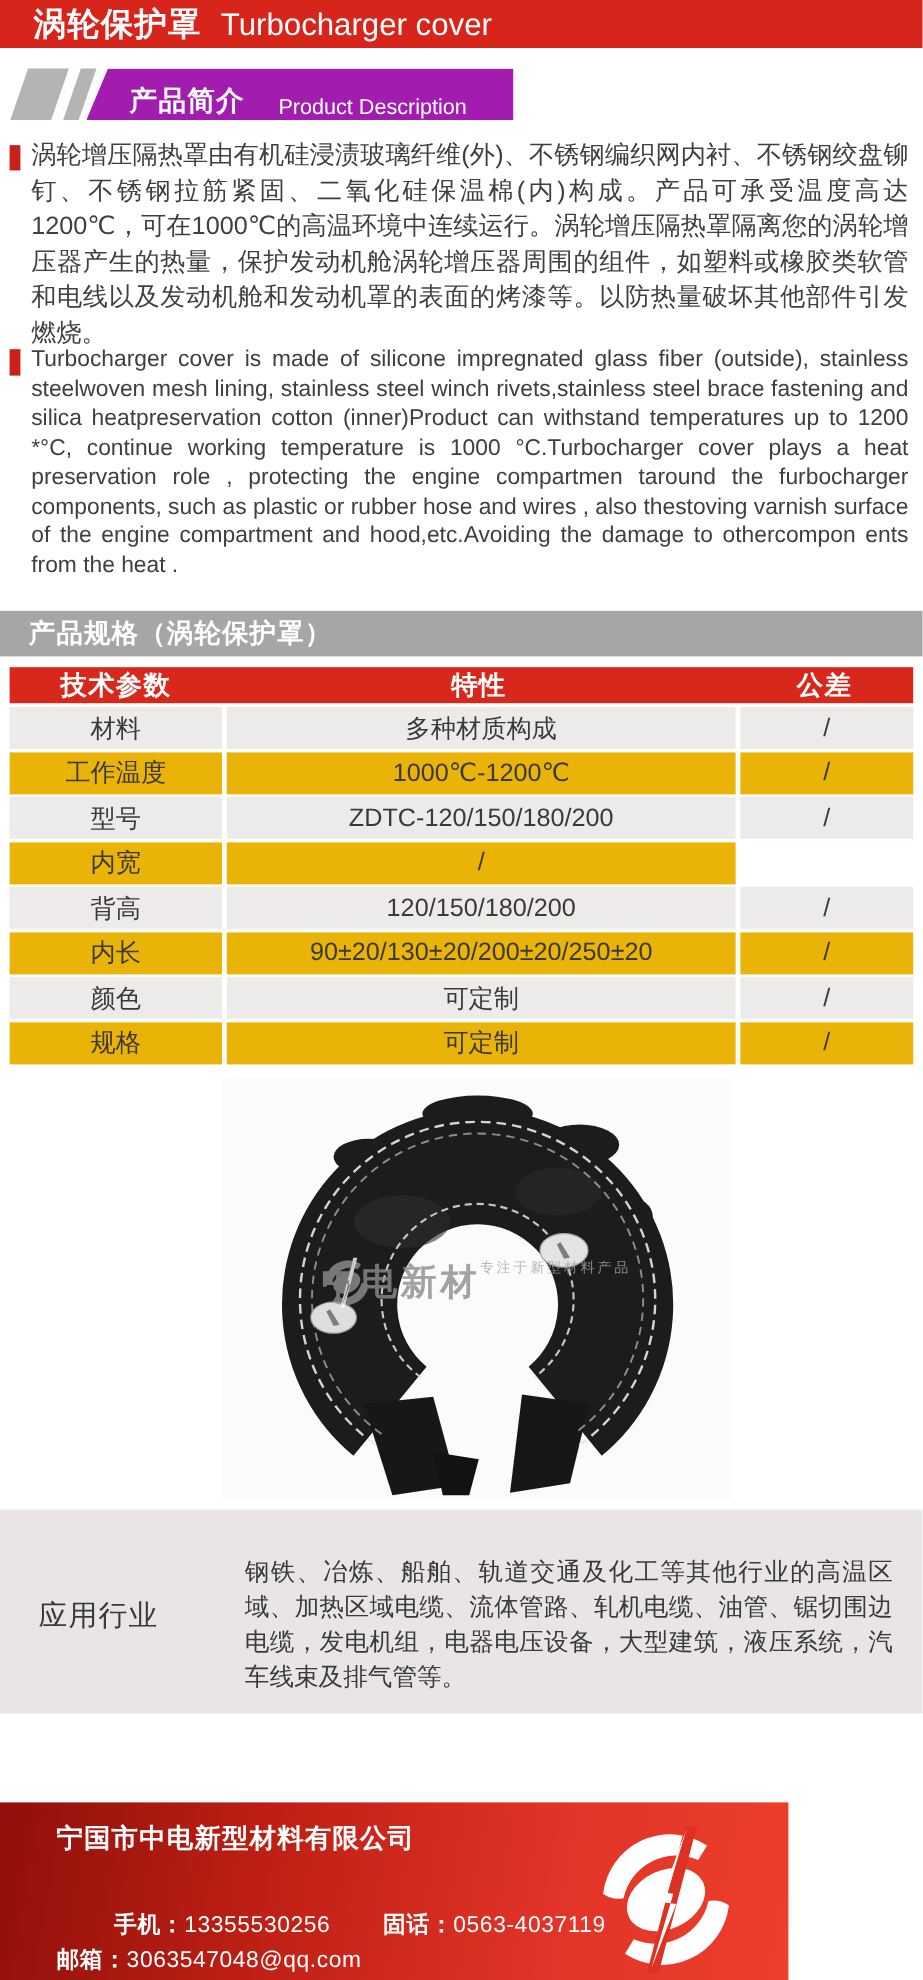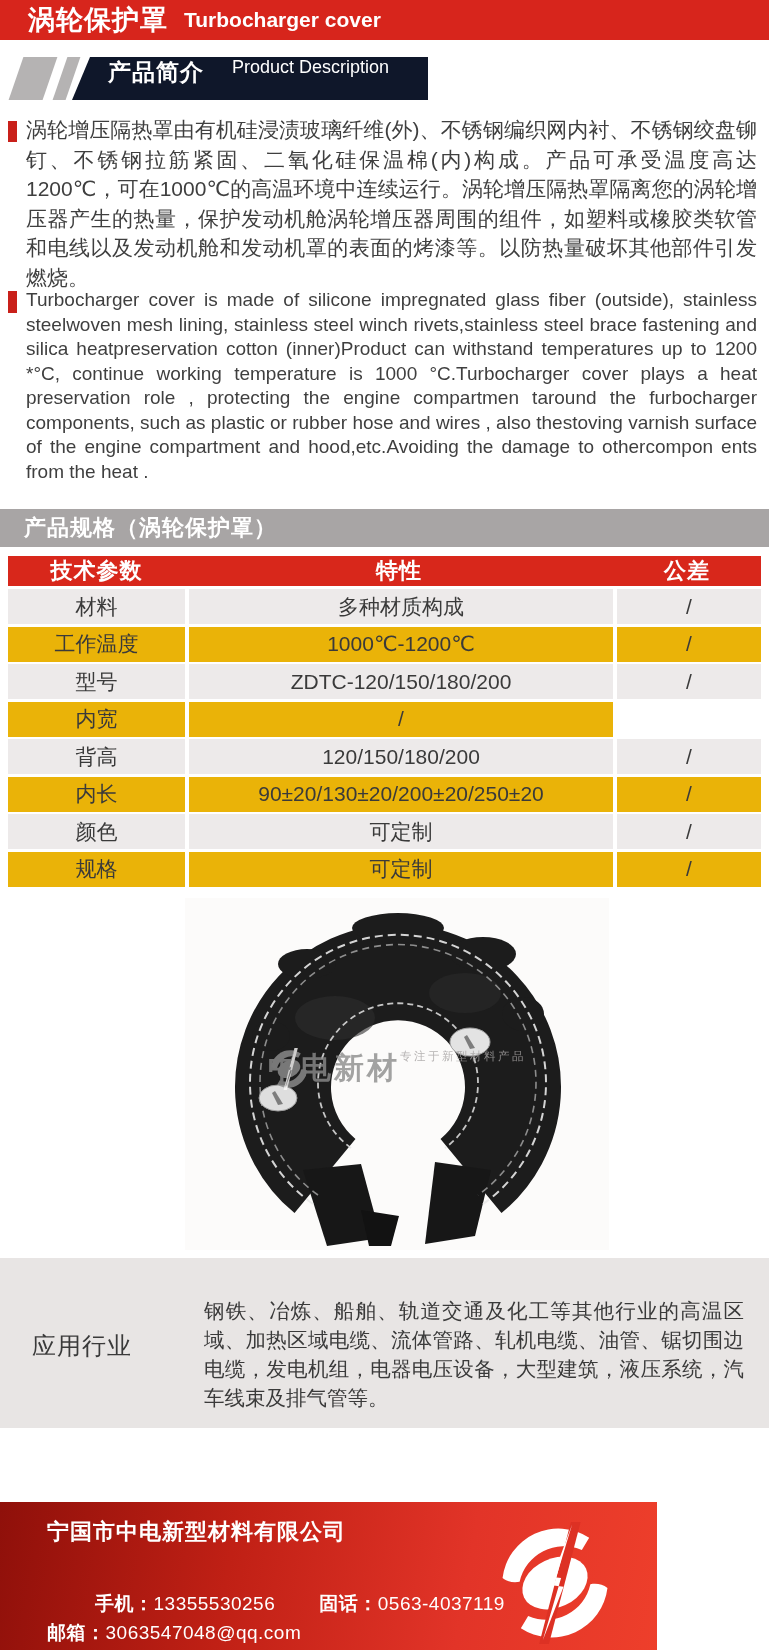--- a/index.html
+++ b/index.html
@@ -8,30 +8,30 @@
     background:#ffffff;overflow:hidden;
     font-family:"Liberation Sans","DejaVu Sans",sans-serif;
   }
   
   .topbar{
     position:absolute;top:0;left:0;width:769px;height:40px;
     background:#d7251c;color:#fff;display:flex;align-items:center;
     padding-left:28px;box-sizing:border-box;
   }
   .topbar .zh{font-size:27px;font-weight:bold;letter-spacing:1px;}
-  .topbar .en{font-size:21px;margin-left:16px;font-weight:700;}
+  .topbar .en{font-size:26px;margin-left:16px;font-weight:400;}
   
   .banner-wrap{position:absolute;top:57px;left:0;width:769px;height:43px;}
   .slash{position:absolute;top:0;height:43px;background:#b5b3b3;transform:skewX(-19deg);}
   .slash.s1{left:16px;width:34px;}
   .slash.s2{left:60px;width:13px;}
   .banner{
-    position:absolute;left:72px;top:0;width:356px;height:43px;background:#0f172a;
+    position:absolute;left:72px;top:0;width:356px;height:43px;background:#a21caf;
     clip-path:polygon(18px 0,100% 0,100% 100%,0 100%);
-    color:#fff;display:flex;align-items:flex-start;padding-left:36px;box-sizing:border-box;
+    color:#fff;display:flex;align-items:flex-end;padding-left:36px;box-sizing:border-box;
   }
   .banner .zh{font-size:23px;font-weight:bold;letter-spacing:1px;}
   .banner .en{font-size:18px;margin-left:28px;}
   
   .bullet{position:absolute;width:9px;background:#c9201a;}
   .b-zh{left:8px;top:121px;height:21px;}
   .b-en{left:8px;top:291px;height:22px;}
   .para{position:absolute;left:26px;width:731px;color:#3f3f3f;text-align:justify;}
   .para-zh{top:115px;font-size:21px;line-height:29.5px;}
   .para-en{top:288px;font-size:19px;line-height:24.5px;}

